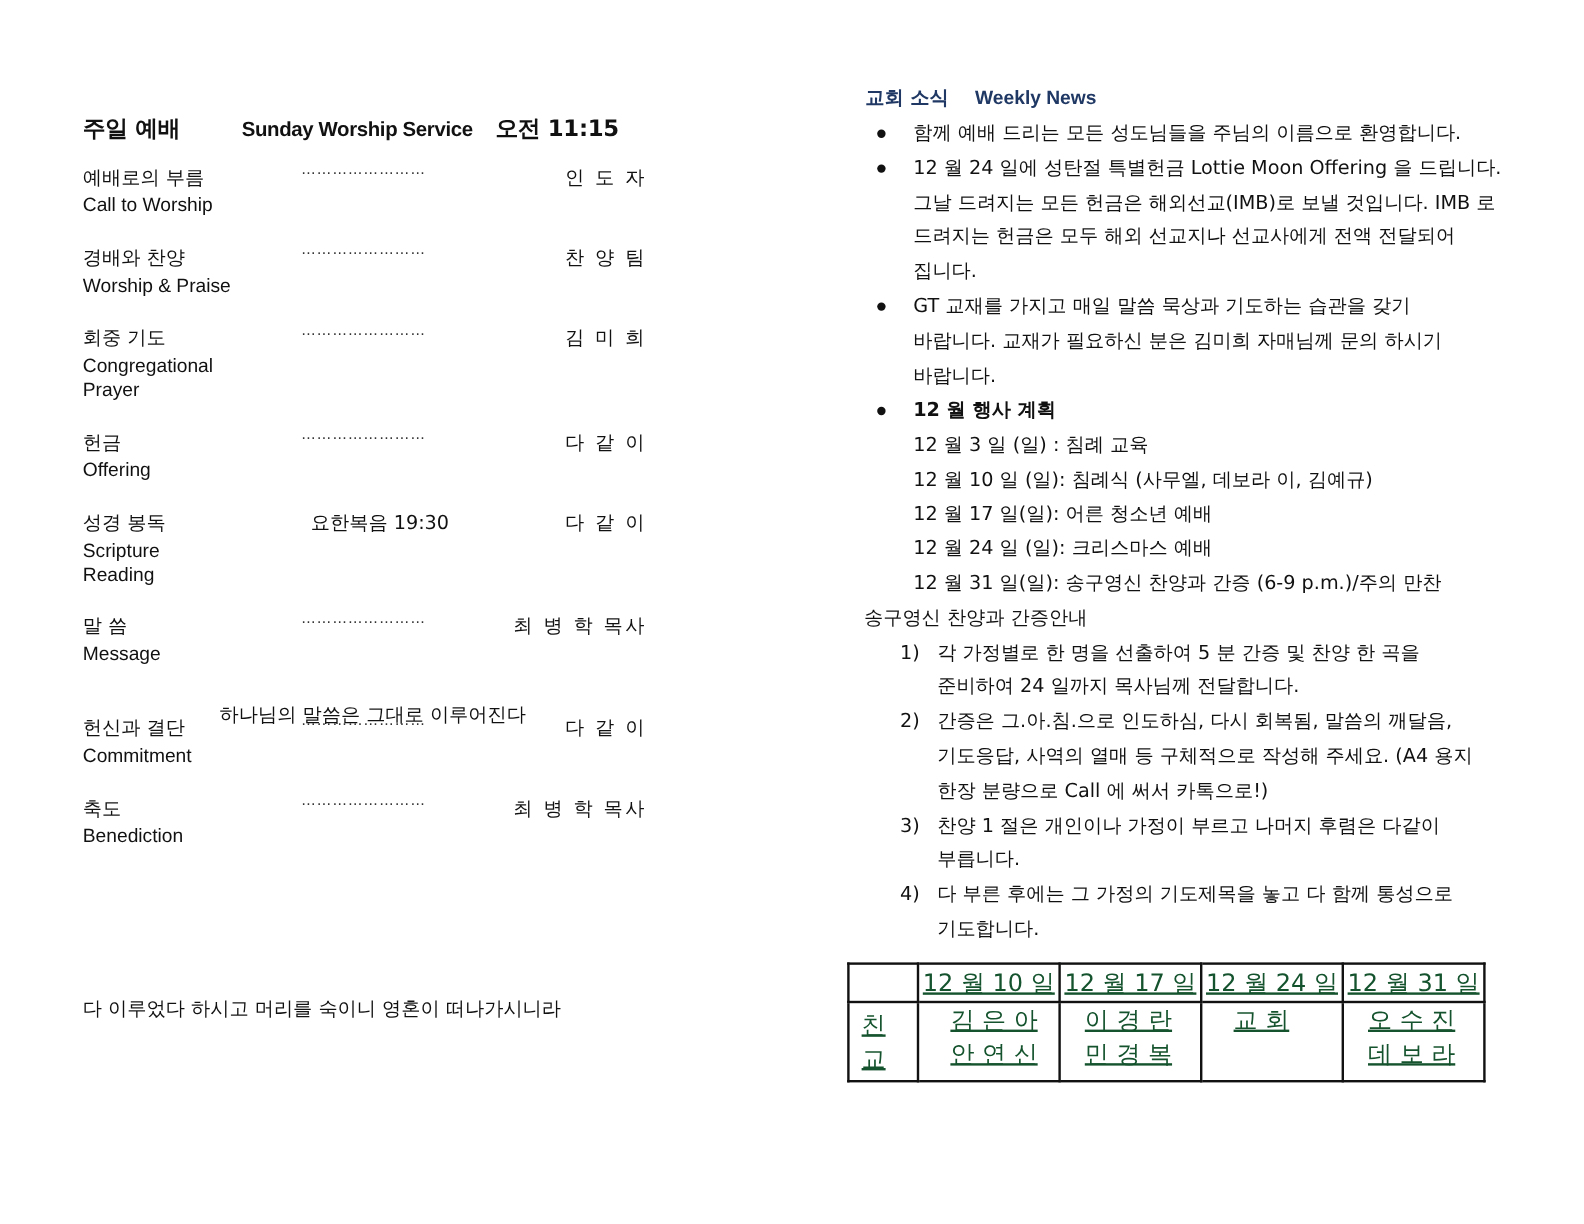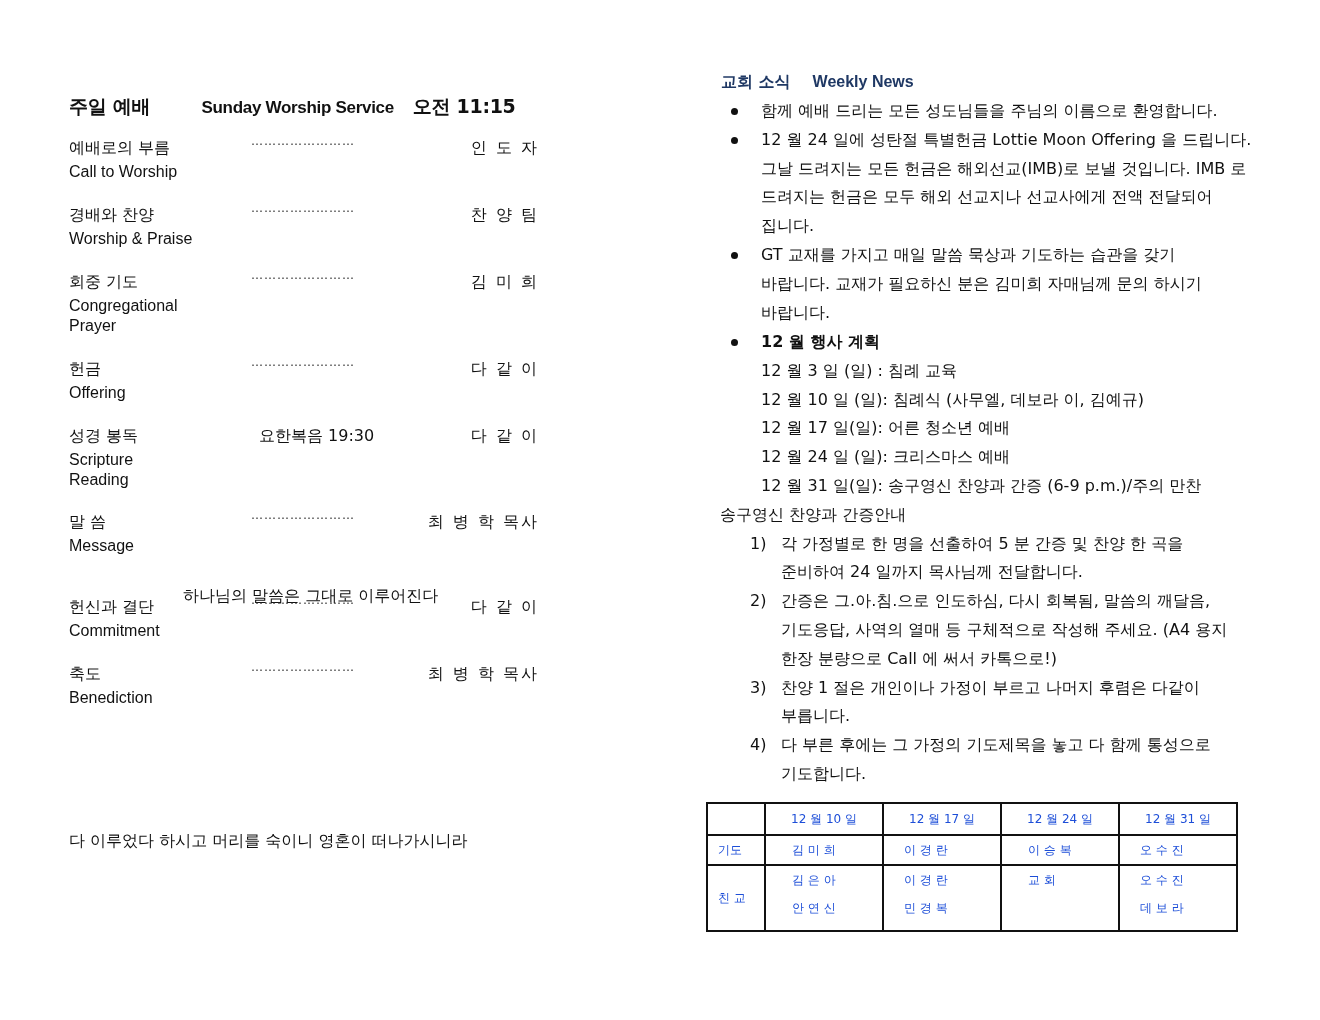--- a/index.html
+++ b/index.html
@@ -14,21 +14,21 @@
   .item .en { position:absolute; left:0; top:24px; font-family:"Liberation Sans", sans-serif; font-size:16px; line-height:20px; width:140px; }
   .motto { position:absolute; left:183px; top:566px; font-size:16px; white-space:nowrap;margin-top:20px; }
   .verse { position:absolute; left:69px; top:826px; font-size:16px; line-height:29px; white-space:nowrap; }
 
   .news-title { position:absolute; left:721px; top:72px; font-size:16px; font-weight:bold; color:#1f3864; white-space:nowrap; }
   .news-title .en { margin-left:22px; font-family:"Liberation Sans", sans-serif;margin-top:48px; }
   .dot { position:absolute; left:731px; width:7px; height:7px; border-radius:50%; background:#111; }
   .txt { position:absolute; font-size:16px; white-space:nowrap; }
   .num { position:absolute; left:750px; font-size:16px; }
 
-  table.sched { position:absolute; left:706px; top:802px; border-collapse:collapse; color:#1d4ed8; font-size:12px; }
+  table.sched { position:absolute; left:706px; top:802px; border-collapse:collapse; color:#14532d; font-size:20px;text-decoration:underline; }
   table.sched td { border:2px solid #111; padding:0 0 0 10px; vertical-align:top; }
   table.sched tr.h td { height:28px; line-height:30px; text-align:center; padding:0; }
   table.sched tr.r1 td { height:28px; line-height:28px; }
   table.sched tr.r2 td { height:64px; line-height:28px; padding-top:0; }
   .c0 { width:56px; } .c1{width:116px;} .c2{width:116px;} .c3{width:116px;} .c4{width:116px;}
   table.sched td.lbl2 { vertical-align:middle; }
 </style>
 </head>
 <body>
 
@@ -139,27 +139,20 @@
 
 <table class="sched">
   <tbody>
       <tr class="h">
     <td class="c0"></td>
     <td class="c1">12 월 10 일</td>
     <td class="c2">12 월 17 일</td>
     <td class="c3">12 월 24 일</td>
     <td class="c4">12 월 31 일</td>
   </tr>
-  <tr class="r1">
-    <td>기도</td>
-    <td style="padding-left:26px">김 미 희</td>
-    <td style="padding-left:20px">이 경 란</td>
-    <td style="padding-left:26px">이 승 복</td>
-    <td style="padding-left:20px">오 수 진</td>
-  </tr>
   <tr class="r2">
     <td class="lbl2">친 교</td>
     <td style="padding-left:26px">
           <div>김 은 아</div>
           <div>안 연 신</div>
         </td>
     <td style="padding-left:20px">
           <div>이 경 란</div>
           <div>민 경 복</div>
         </td>

